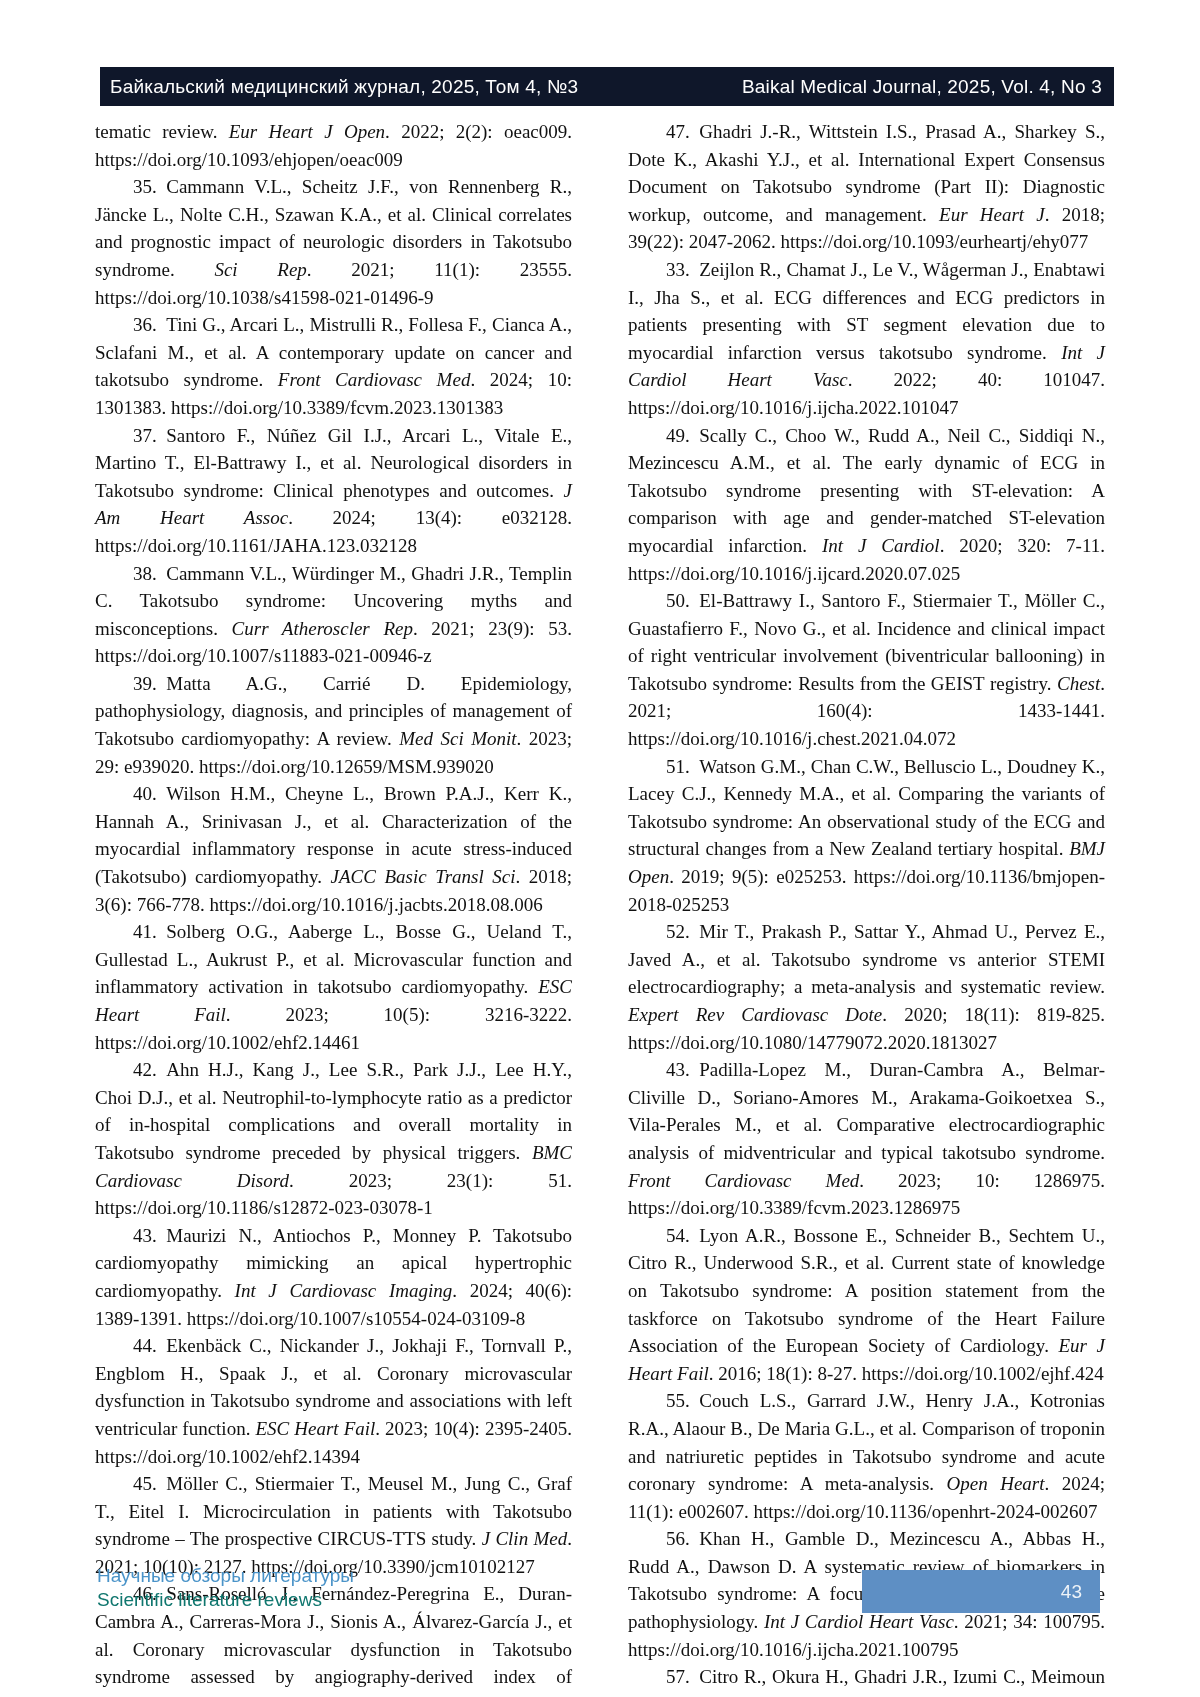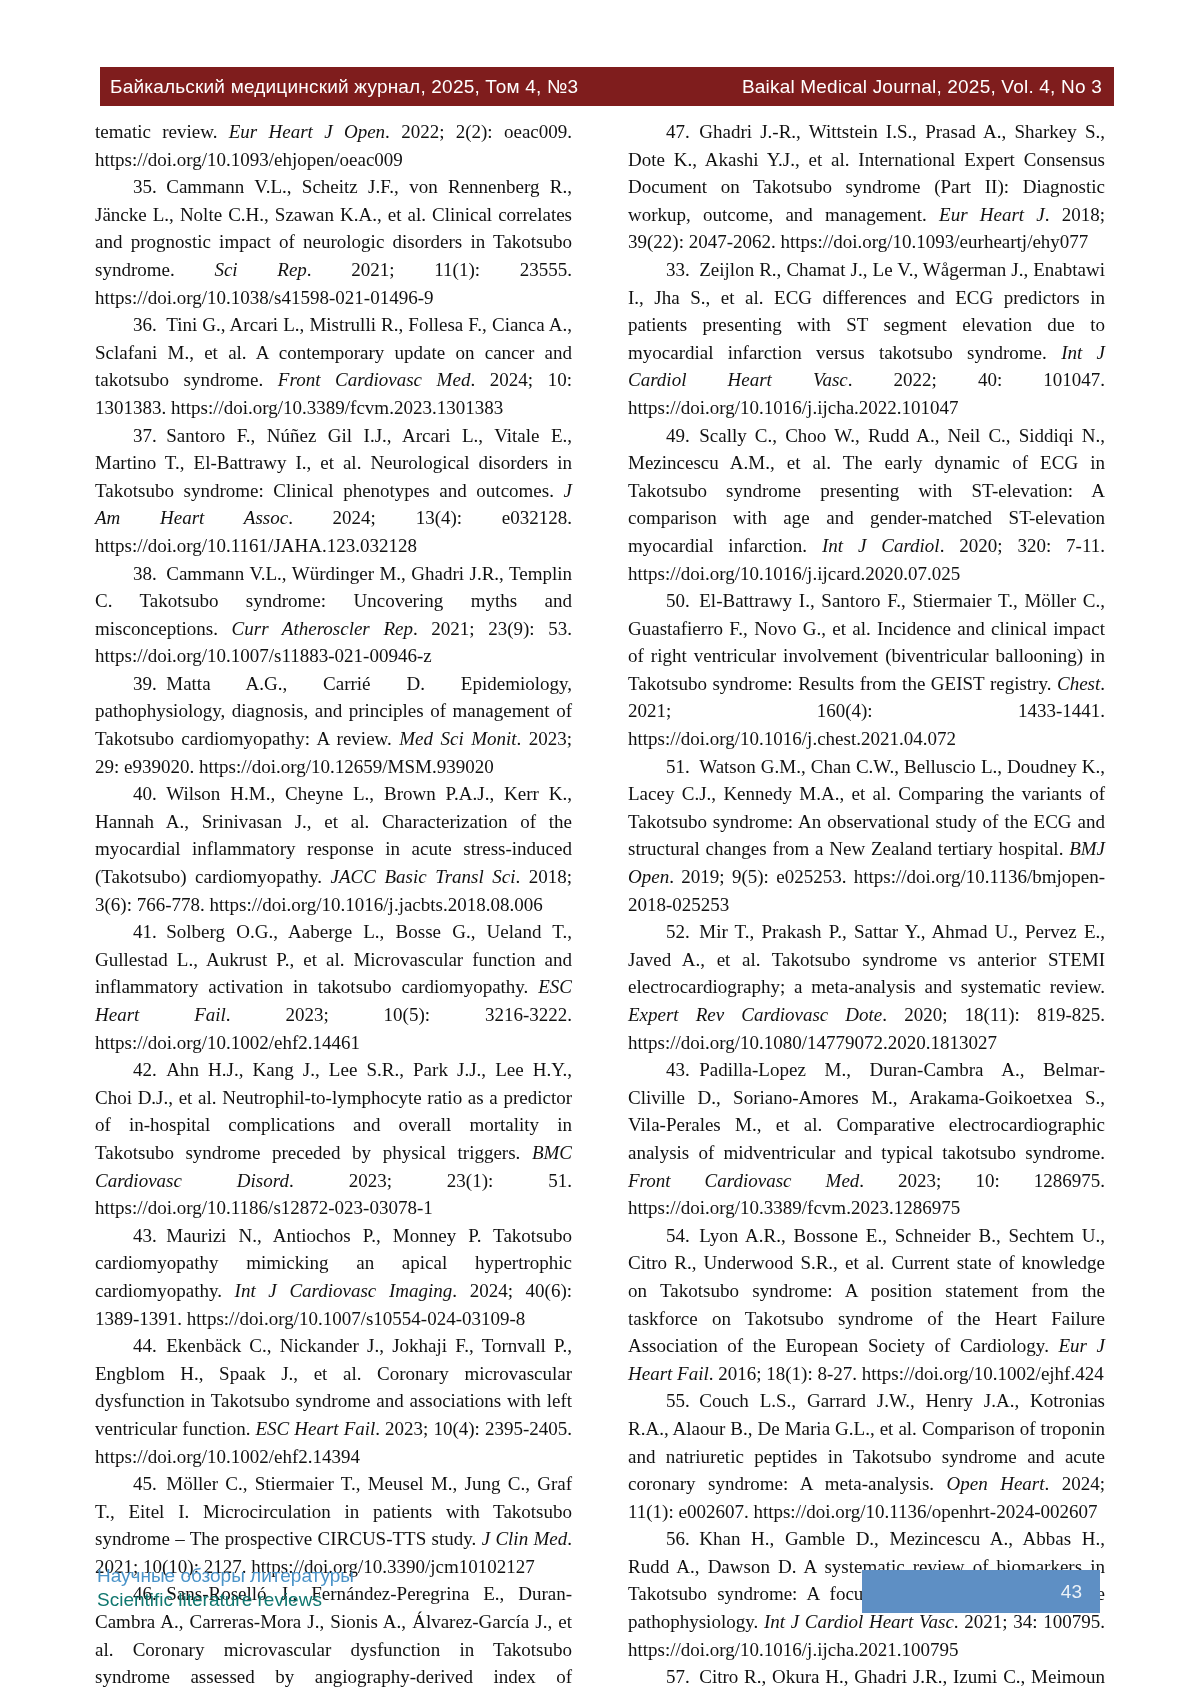--- a/index.html
+++ b/index.html
@@ -10,21 +10,21 @@
     background: #ffffff;
     overflow: hidden;
     font-family: "Liberation Serif", serif;
   }
   .header-bar {
     position: absolute;
     top: 67px;
     left: 100px;
     width: 1014px;
     height: 39px;
-    background: #7f1d1d;
+    background: #0f172a;
     box-sizing: border-box;
     padding: 0 12px 0 10px;
     display: flex;
     justify-content: space-between;
     align-items: center;
     font-family: "Liberation Sans", sans-serif;
     font-size: 19px;
     color: #ffffff;
     letter-spacing: 0.2px;
   }

